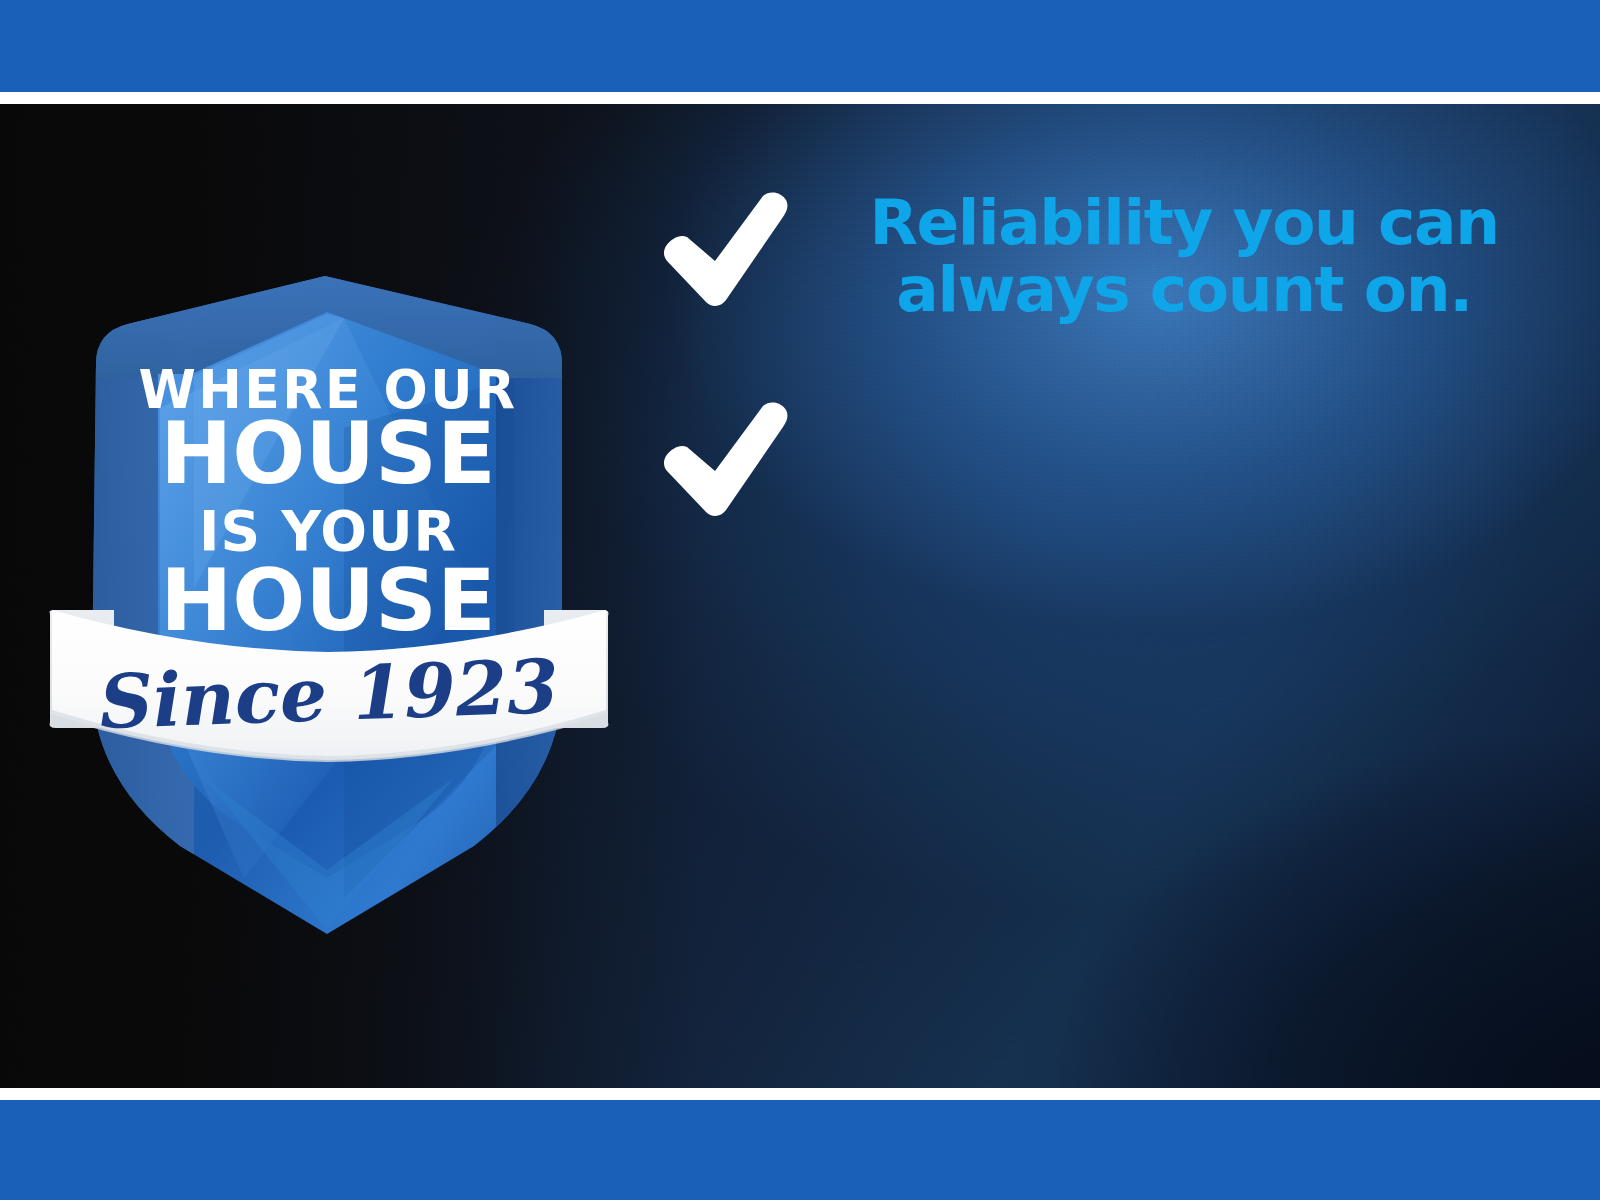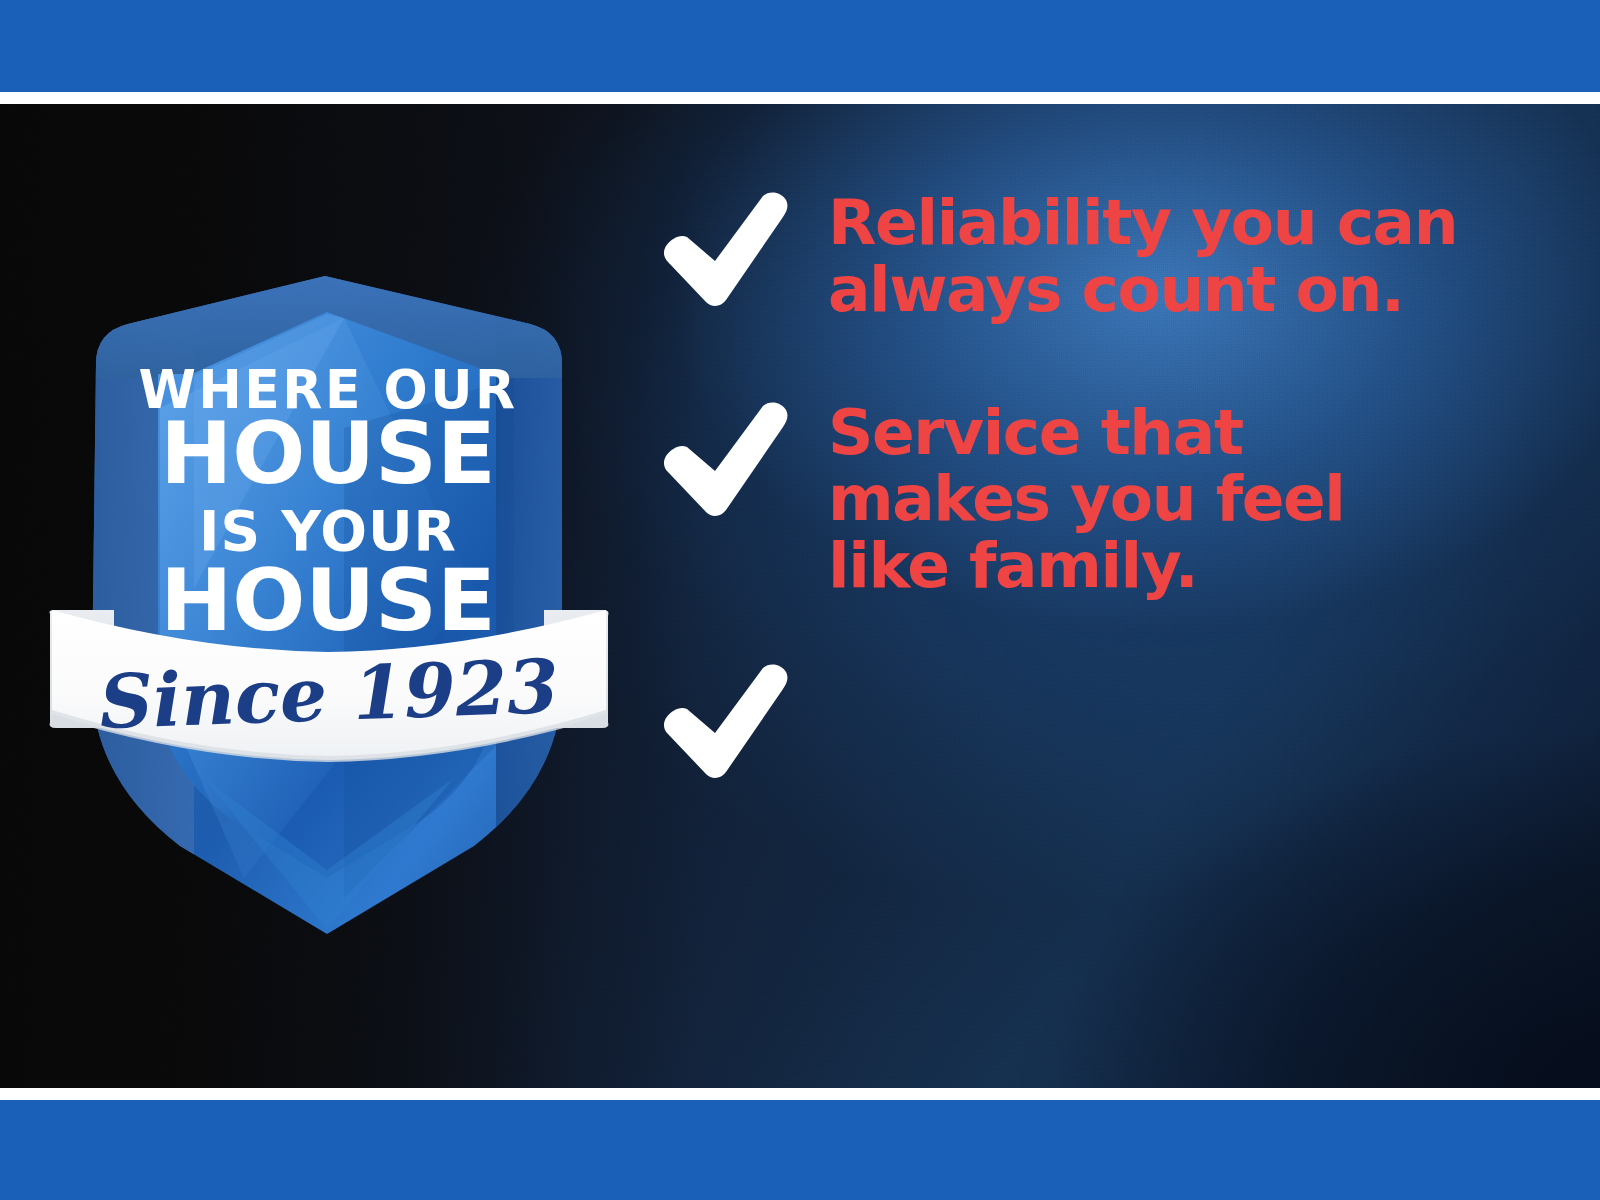--- a/index.html
+++ b/index.html
@@ -39,23 +39,23 @@
   #emblem{position:absolute;left:44px;top:258px;width:570px;height:690px;}
   #emblem svg{display:block;width:570px;height:690px;overflow:visible;}
 
   .sh-line{fill:#ffffff;}
 
   
   #bullets{position:absolute;left:660px;top:190px;width:880px;}
   .bullet{position:relative;display:block;}
   .bullet .chk{position:absolute;left:0;top:0;width:132px;height:118px;}
   .bullet .chk svg{display:block;width:132px;height:118px;}
-  .bullet .txt{margin-left:168px;color:#ef4444;font-weight:700;
+  .bullet .txt{margin-left:168px;color:#0ea5e9;font-weight:700;
       font-family:"DejaVu Sans","Liberation Sans",sans-serif;
-      font-size:63px;line-height:1.06;letter-spacing:-1.4px;white-space:pre-line;}
+      font-size:63px;line-height:1.06;letter-spacing:-1.4px;white-space:pre-line;text-align:center;}
   #bullet-1{margin-bottom:76px;}
   #bullet-2{margin-bottom:62px;}
 </style>
 </head>
 <body>
 
 <div id="canvas">
 
   <div id="bg">
     <div id="bg-left-dark"></div>
@@ -173,32 +173,20 @@
         <svg viewBox="0 0 132 118" xmlns="http://www.w3.org/2000/svg">
           <path d="M6,56 C12,48 20,44 27,47 L55,71 L103,6 C110,0 121,2 126,10
                    C129,16 127,21 123,27 L66,110 C61,117 52,118 46,112 L8,72
                    C3,67 3,61 6,56 Z" fill="#ffffff"></path>
         </svg>
       </span>
       <div class="txt">Reliability you can
 always count on.</div>
     </div>
 
-    <div class="bullet" id="bullet-2">
-      <span class="chk">
-        <svg viewBox="0 0 132 118" xmlns="http://www.w3.org/2000/svg">
-          <path d="M6,56 C12,48 20,44 27,47 L55,71 L103,6 C110,0 121,2 126,10
-                   C129,16 127,21 123,27 L66,110 C61,117 52,118 46,112 L8,72
-                   C3,67 3,61 6,56 Z" fill="#ffffff"></path>
-        </svg>
-      </span>
-      <div class="txt">Service that
-makes you feel
-like family.</div>
-    </div>
 
     <div class="bullet" id="bullet-3">
       <span class="chk">
         <svg viewBox="0 0 132 118" xmlns="http://www.w3.org/2000/svg">
           <path d="M6,56 C12,48 20,44 27,47 L55,71 L103,6 C110,0 121,2 126,10
                    C129,16 127,21 123,27 L66,110 C61,117 52,118 46,112 L8,72
                    C3,67 3,61 6,56 Z" fill="#ffffff"></path>
         </svg>
       </span>
     </div>

